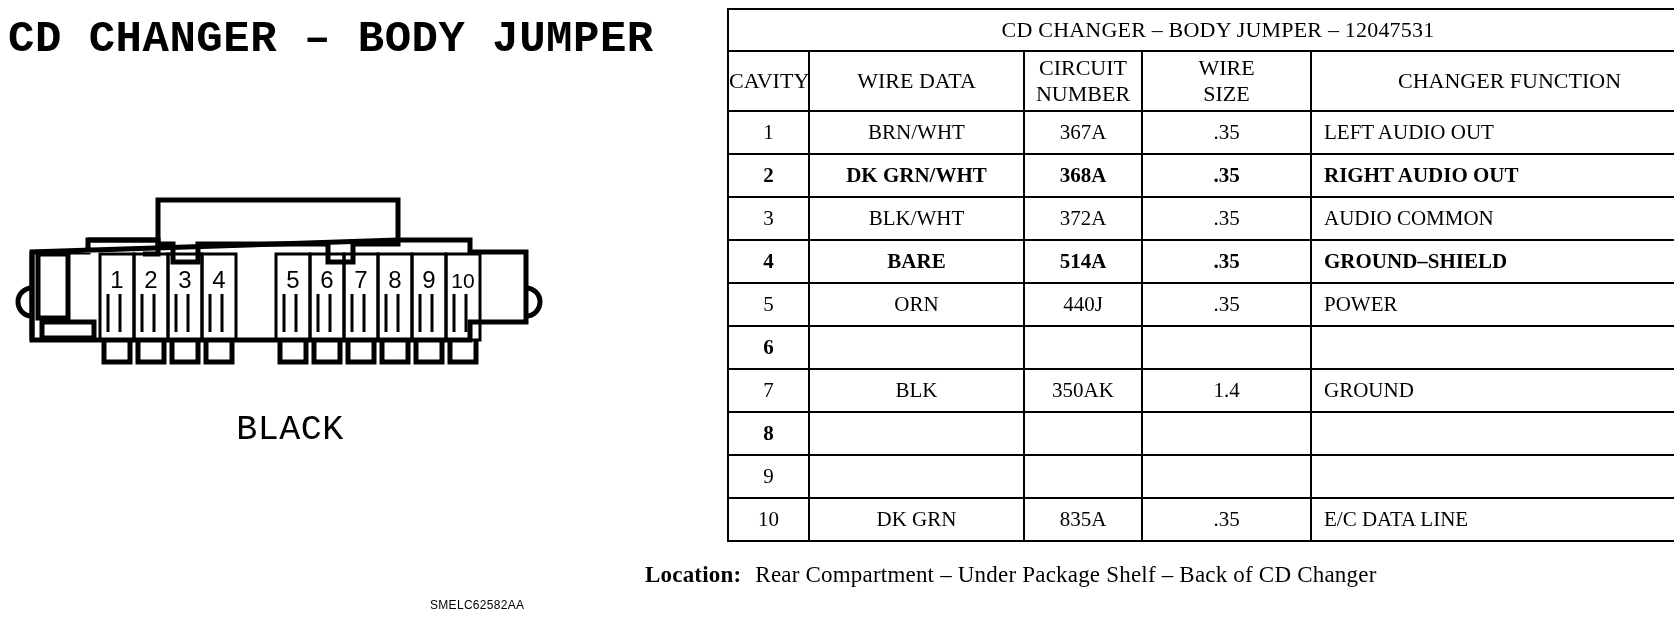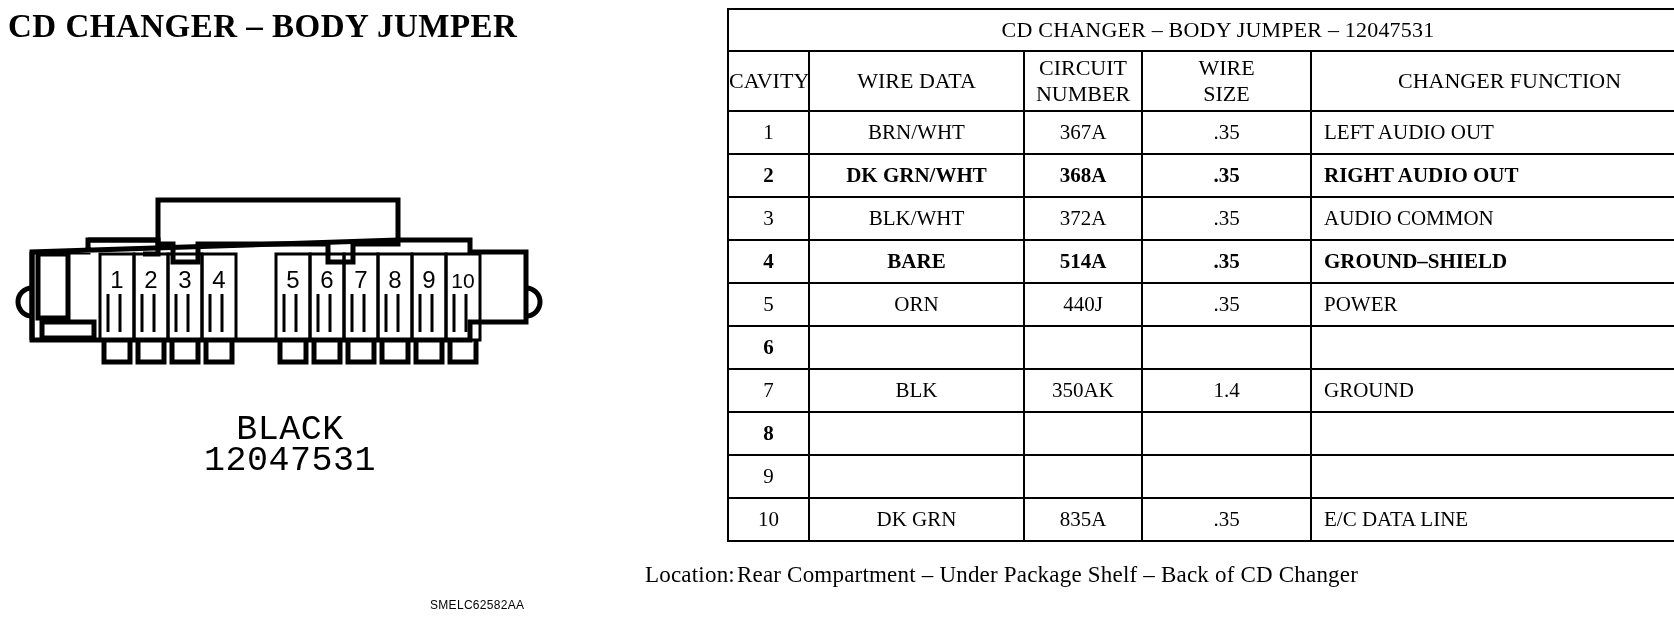--- a/index.html
+++ b/index.html
@@ -18,25 +18,25 @@
 
   
   #left-panel {
     position: absolute;
     left: 0; top: 0;
     width: 626px; height: 640px;
   }
 
   #page-title {
     position: absolute;
-    left: 8px; top: 8px;
+    left: 8px; top: 14px;
     width: 600px;
-    font-family: Liberation Serif, serif;
+    font-family: Liberation Mono, monospace;
     font-weight: bold;
-    font-size: 33px;
+    font-size: 44px;
     letter-spacing: 0.5px;
     white-space: nowrap;
   }
 
   
   #connector-drawing {
     position: absolute;
     left: 8px; top: 192px;
     width: 580px; height: 200px;
   }
@@ -117,22 +117,22 @@
   col.c-fn   { width: 397px; }
 
   #location-line {
     position: absolute;
     left: 645px; top: 562px;
     font-size: 23px;
     white-space: nowrap;
     letter-spacing: 0.2px;
   }
   #location-line .loc-label {
-    font-weight: normal;
-    margin-right: 2px;
+    font-weight: bold;
+    margin-right: 14px;
   }
 </style>
 </head>
 <body>
 
 <div id="left-panel">
 
   <div id="page-title">CD CHANGER – BODY JUMPER</div>
 
   <svg id="connector-drawing" viewBox="0 0 580 200">
@@ -200,21 +200,20 @@
       <text x="319" y="96">6</text>
       <text x="353" y="96">7</text>
       <text x="387" y="96">8</text>
       <text x="421" y="96">9</text>
       <text x="455" y="96" font-size="21">10</text>
     </g>
   </svg>
 
   <div id="connector-caption">
     <span class="cap-line">BLACK</span>
-    <span class="cap-line">12047531</span>
   </div>
 
   <div id="sheet-code">SMELC62582AA</div>
 </div>
 
 <div id="wire-table-wrap">
   <table class="wire-table">
     <colgroup>
       <col class="c-cav">
         <col class="c-col">

